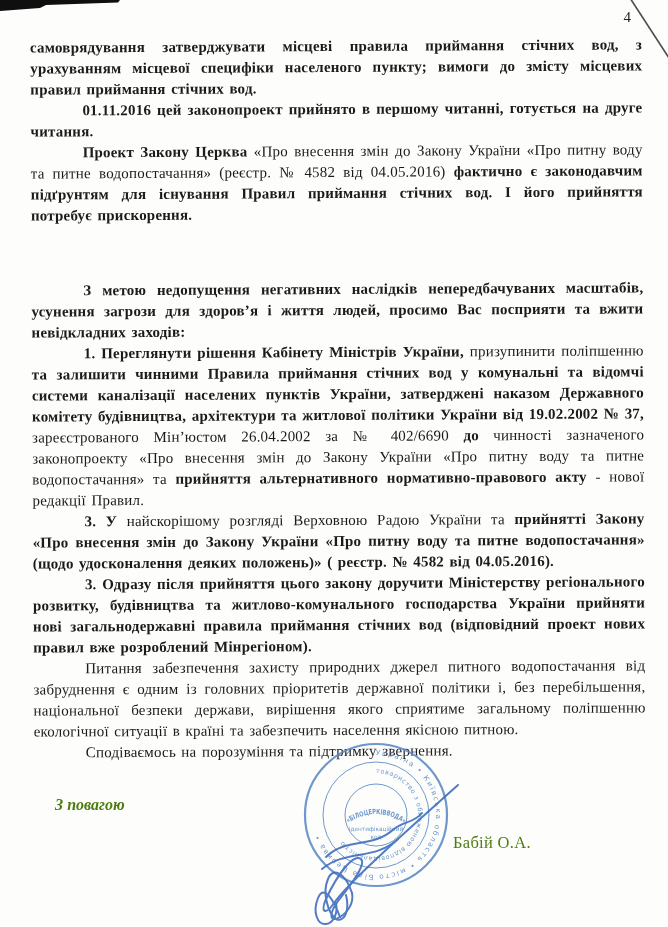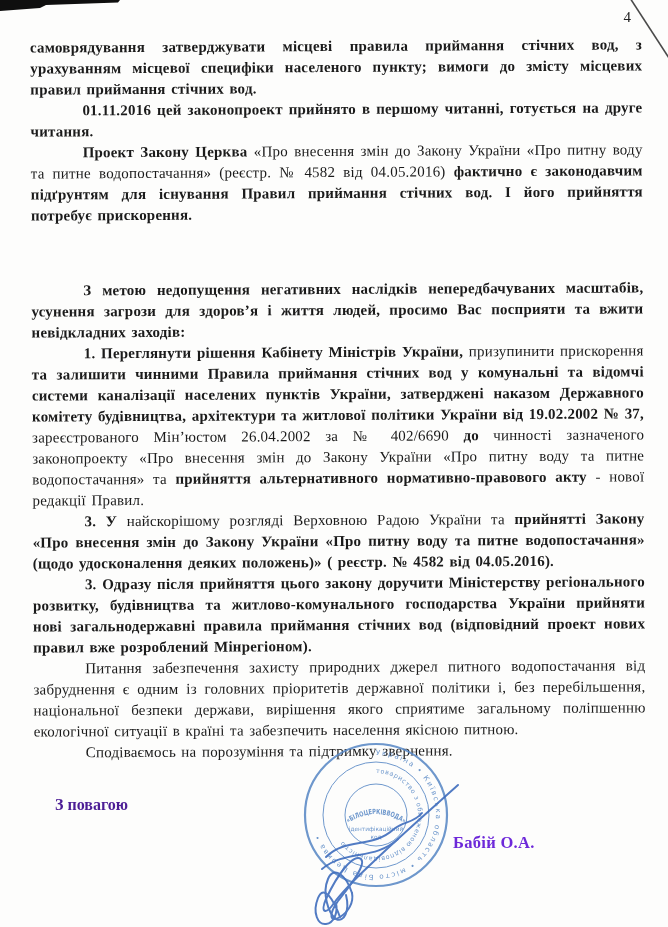--- a/index.html
+++ b/index.html
@@ -23,29 +23,29 @@
     margin:0;font-size:15px;line-height:21px;
     text-align:justify;text-indent:52px;
     letter-spacing:.2px;word-spacing:1.5px;color:#1b1b1b;
   }
   .content p.no-indent{text-indent:0;}
   .content p.gap-before{margin-top:54px;}
   .b{font-weight:bold;}
   .r{font-weight:normal;}
   .closing-regards{
     position:absolute;left:55px;top:796px;
-    font-size:16px;font-weight:bold;color:#4c1d95;
+    font-size:16px;font-weight:bold;font-style:italic;color:#4d7c0f;
   }
   .signer-title{
     position:absolute;left:30px;top:838px;
     font-size:16.5px;font-weight:bold;letter-spacing:.3px;color:#1b1b1b;
   }
   .signer-name{
     position:absolute;left:453px;top:833px;
-    font-size:16.5px;font-weight:bold;letter-spacing:.3px;color:#6d28d9;
+    font-size:16.5px;font-weight:normal;letter-spacing:.3px;color:#4d7c0f;
   }
   .stamp-wrap{position:absolute;left:288px;top:733px;width:260px;height:194px;}
   .stamp-text{font-family:"DejaVu Sans", sans-serif;}
   .artifacts{position:absolute;left:0;top:0;width:668px;height:927px;pointer-events:none;}
 </style>
 </head>
 <body>
 
 <div class="page">
 
@@ -66,21 +66,21 @@
     <p>
       <span class="b">Проект Закону Церква </span>
       <span class="r">«Про внесення змін до Закону України «Про питну воду та питне водопостачання» (реєстр. № 4582 від 04.05.2016) </span>
       <span class="b">фактично є законодавчим підґрунтям для існування Правил приймання стічних вод. І його прийняття потребує прискорення.</span>
     </p>
     <p class="gap-before">
       <span class="b">З метою недопущення негативних наслідків непередбачуваних масштабів, усунення загрози для здоров’я і життя людей, просимо Вас посприяти та  вжити невідкладних заходів:</span>
     </p>
     <p>
       <span class="b">1. Переглянути рішення Кабінету Міністрів України, </span>
-      <span class="r">призупинити прискорення </span>
+      <span class="r">призупинити поліпшенню </span>
       <span class="b">та залишити чинними Правила приймання стічних вод у комунальні та відомчі системи каналізації населених пунктів України, затверджені наказом Державного комітету будівництва, архітектури та житлової політики України від 19.02.2002 № 37, </span>
       <span class="r">зареєстрованого Мін’юстом 26.04.2002 за № 402/6690 </span>
       <span class="b">до </span>
       <span class="r"> чинності зазначеного законопроекту «Про внесення змін до Закону України «Про питну воду та питне водопостачання»  та </span>
       <span class="b">прийняття альтернативного нормативно-правового акту </span>
       <span class="r">- нової редакції Правил.</span>
     </p>
     <p>
       <span class="b">3. У </span>
       <span class="r">найскорішому розгляді Верховною Радою України та </span>

